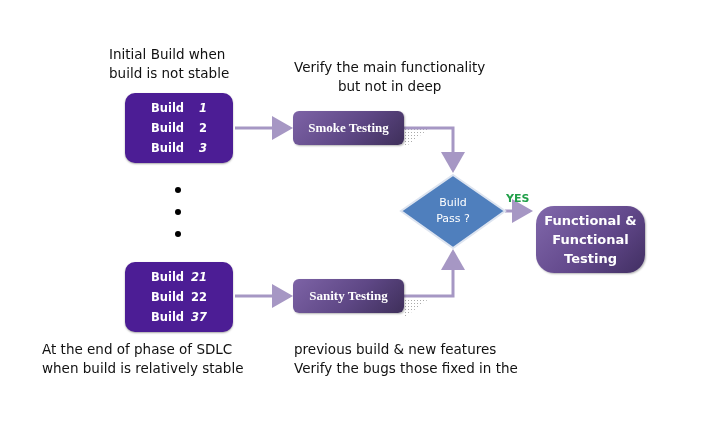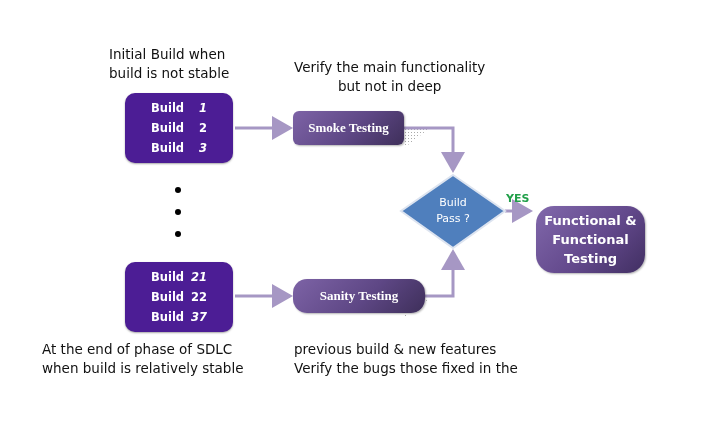--- a/index.html
+++ b/index.html
@@ -105,21 +105,21 @@
   <div class="build-line">
       <span>Build</span>
       <span>22</span>
     </div>
   <div class="build-line">
       <span>Build</span>
       <span class="num">37</span>
     </div>
 </div>
 
-<div class="test-box" style="left:293px;top:279px;width:132px;border-radius:14px;">Sanity Testing</div>
+<div class="test-box" style="left:293px;top:279px;width:111px;">Sanity Testing</div>
 
 <div class="note" style="left:42px;top:340px;">
   <div>At the end of phase of SDLC</div>
   <div>when build is relatively stable</div>
 </div>
 
 <div class="note" style="left:294px;top:340px;">
   <div>previous build &amp; new features</div>
   <div>Verify the bugs those fixed in the</div>
 </div>

